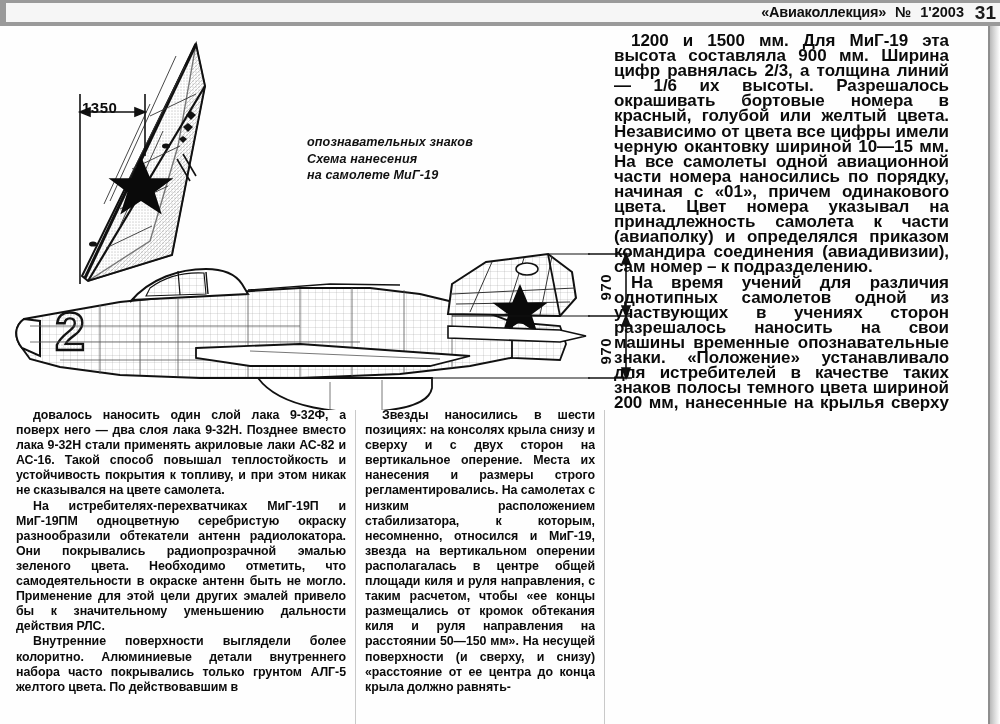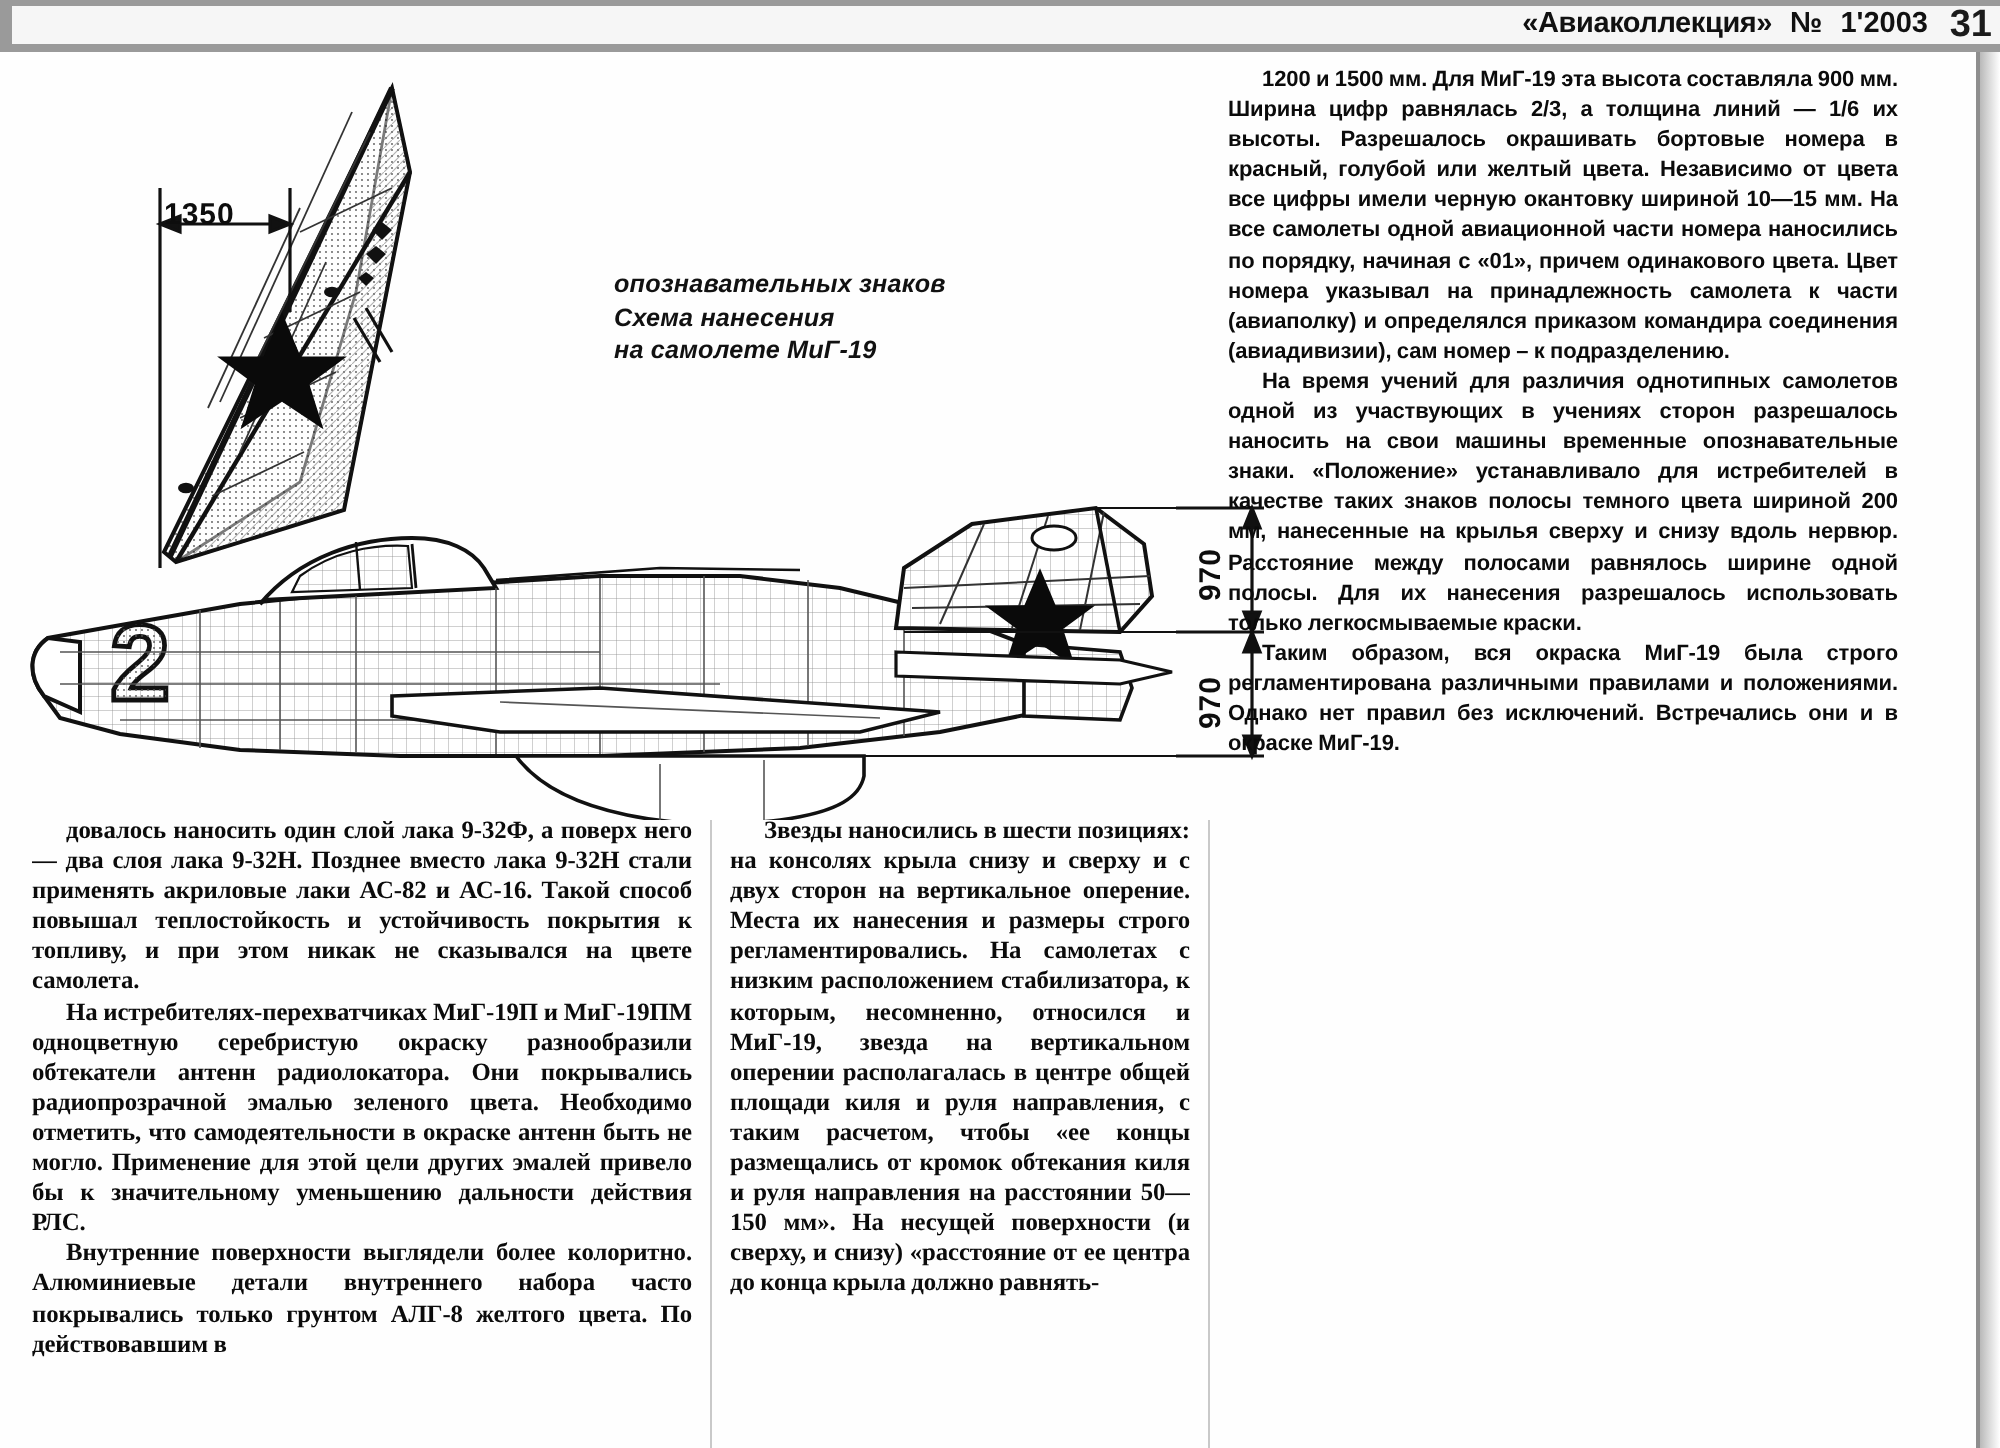--- a/index.html
+++ b/index.html
@@ -100,28 +100,28 @@
     font-size:12.4px;
     line-height:15.1px;
     text-align:justify;
     color:#0b0b0b;
     font-weight:600;
     letter-spacing:-0.05px;
     word-spacing:-0.3px;
     overflow:hidden;
     height:316px;
   }
-  .col p { margin:0; text-indent:17px;font-family:Liberation Serif, serif; }
+  .col p { margin:0; text-indent:17px; }
   .col.c1 { left:16px;  width:330px; }
   .col.c2 { left:365px; width:230px; }
 
   
   .col3-top {
     position:absolute; left:614px; top:33px; width:335px; height:378px;
-    font-size:11px; line-height:15.1px; text-align:justify;
+    font-size:17px; line-height:15.1px; text-align:justify;
     color:#0b0b0b; font-weight:600; letter-spacing:-0.05px;
     word-spacing:-0.3px; overflow:hidden;
   }
   .col3-top p { margin:0; text-indent:17px; }
 </style>
 </head>
 <body>
 
 <div class="page">
 
@@ -307,21 +307,21 @@
     <p>1200 и 1500 мм. Для МиГ-19 эта высота составляла 900 мм. Ширина цифр равнялась 2/3, а толщина линий — 1/6 их высоты. Разрешалось окрашивать бортовые номера в красный, голубой или желтый цвета. Независимо от цвета все цифры имели черную окантовку шириной 10—15 мм. На все самолеты одной авиационной части номера наносились по порядку, начиная с «01», причем одинакового цвета. Цвет номера указывал на принадлежность самолета к части (авиаполку) и определялся приказом командира соединения (авиадивизии), сам номер – к подразделению.</p>
     <p>На время учений для различия однотипных самолетов одной из участвующих в учениях сторон разрешалось наносить на свои машины временные опознавательные знаки. «Положение» устанавливало для истребителей в качестве таких знаков полосы темного цвета шириной 200 мм, нанесенные на крылья сверху и снизу вдоль нервюр. Расстояние между полосами равнялось ширине одной полосы. Для их нанесения разрешалось использовать только легкосмываемые краски.</p>
     <p>Таким образом, вся окраска МиГ-19 была строго регламентирована различными правилами и положениями. Однако нет правил без исключений. Встречались они и в окраске МиГ-19.</p>
 
   </div>
 
   <div class="cols">
     <div class="col c1">
       <p>довалось наносить один слой лака 9-32Ф, а поверх него — два слоя лака 9-32Н. Позднее вместо лака 9-32Н стали применять акриловые лаки АС-82 и АС-16. Такой способ повышал теплостойкость и устойчивость покрытия к топливу, и при этом никак не сказывался на цвете самолета.</p>
       <p>На истребителях-перехватчиках МиГ-19П и МиГ-19ПМ одноцветную серебристую окраску разнообразили обтекатели антенн радиолокатора. Они покрывались радиопрозрачной эмалью зеленого цвета. Необходимо отметить, что самодеятельности в окраске антенн быть не могло. Применение для этой цели других эмалей привело бы к значительному уменьшению дальности действия РЛС.</p>
-      <p>Внутренние поверхности выглядели более колоритно. Алюминиевые детали внутреннего набора часто покрывались только грунтом АЛГ-8 желтого цвета. По действовавшим в</p>
+      <p>Внутренние поверхности выглядели более колоритно. Алюминиевые детали внутреннего набора часто покрывались только грунтом АЛГ-5 желтого цвета. По действовавшим в</p>
     </div>
 
     <div class="col c2">
       <p>Звезды наносились в шести позициях: на консолях крыла снизу и сверху и с двух сторон на вертикальное оперение. Места их нанесения и размеры строго регламентировались. На самолетах с низким расположением стабилизатора, к которым, несомненно, относился и МиГ-19, звезда на вертикальном оперении располагалась в центре общей площади киля и руля направления, с таким расчетом, чтобы «ее концы размещались от кромок обтекания киля и руля направления на расстоянии 50—150 мм». На несущей поверхности (и сверху, и снизу) «расстояние от ее центра до конца крыла должно равнять-</p>
     </div>
   </div>
 
 </div>
 
 </body></html>

